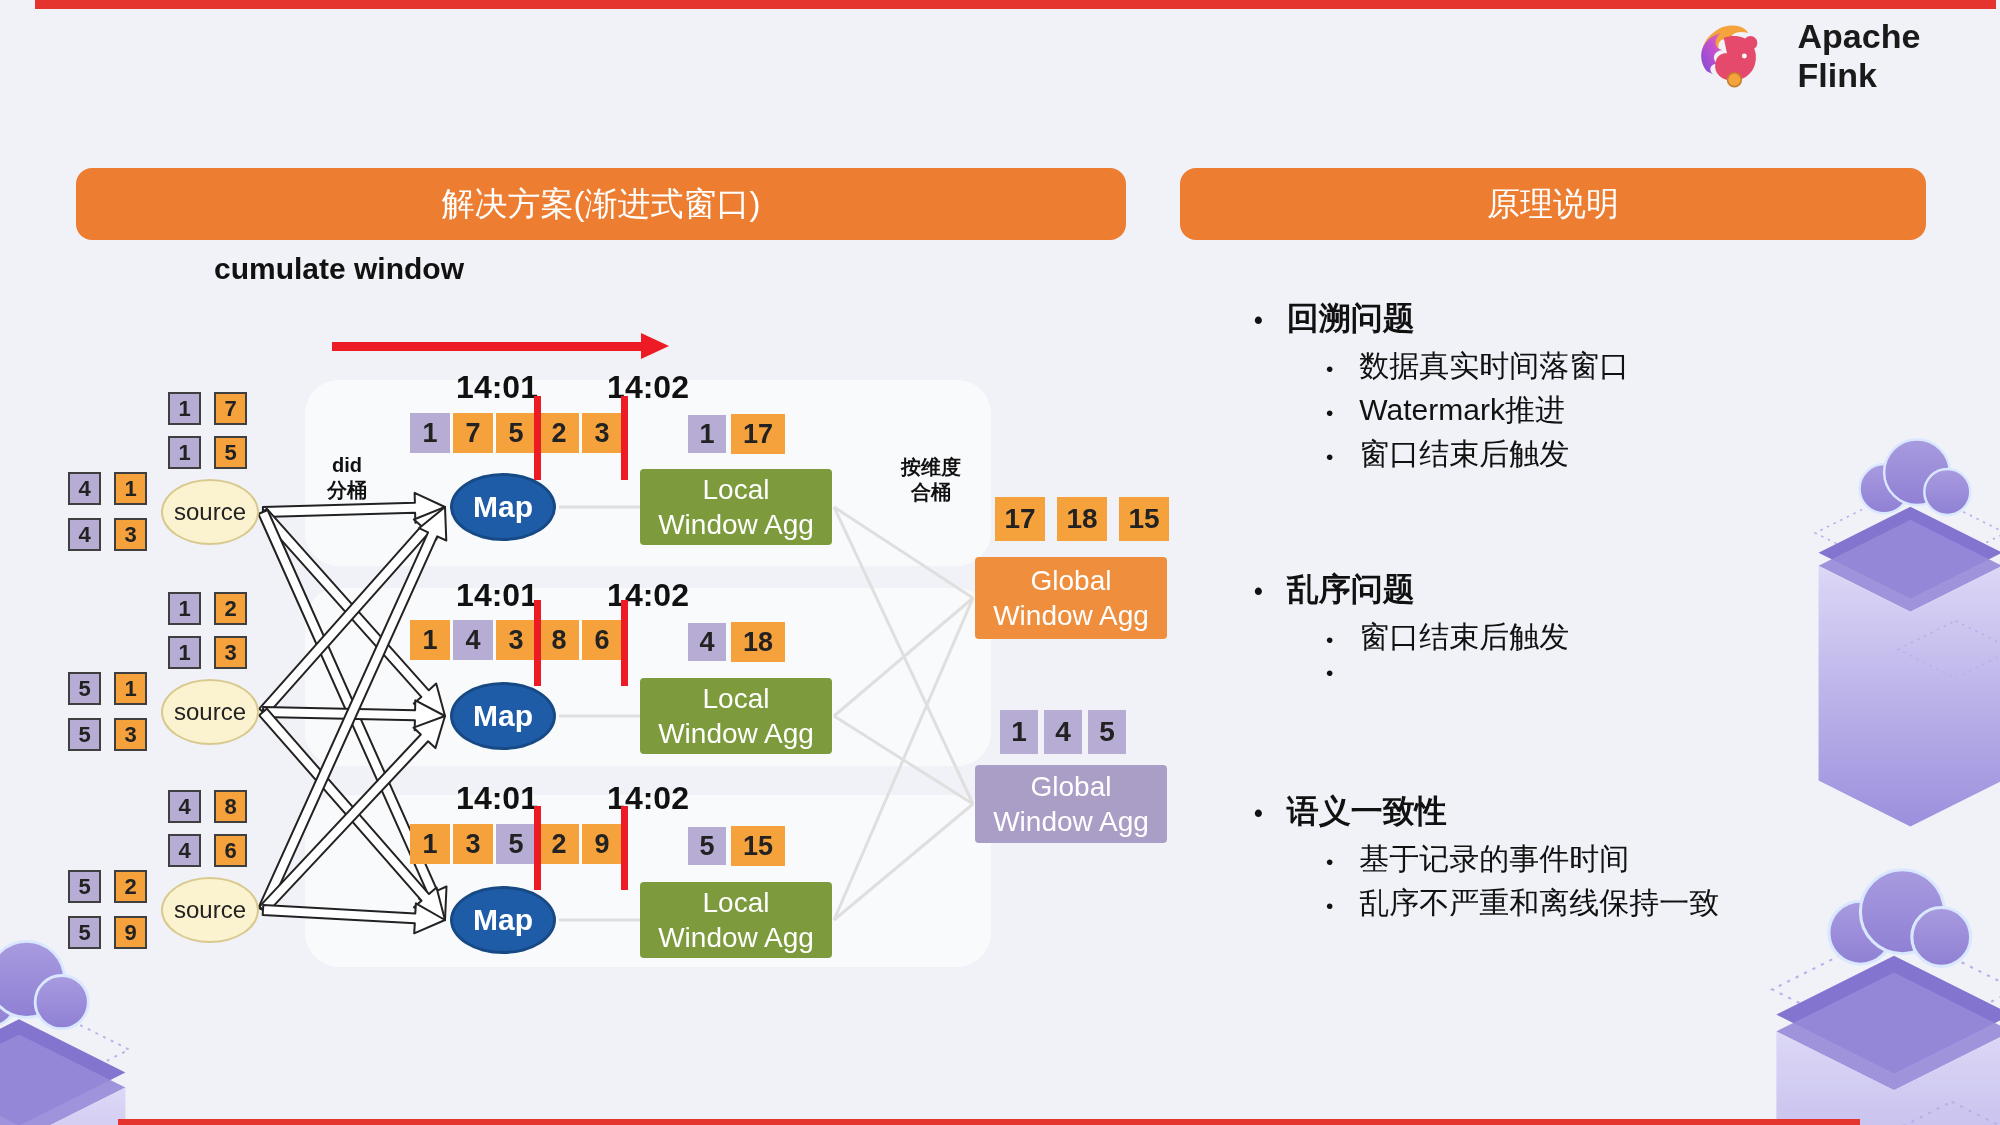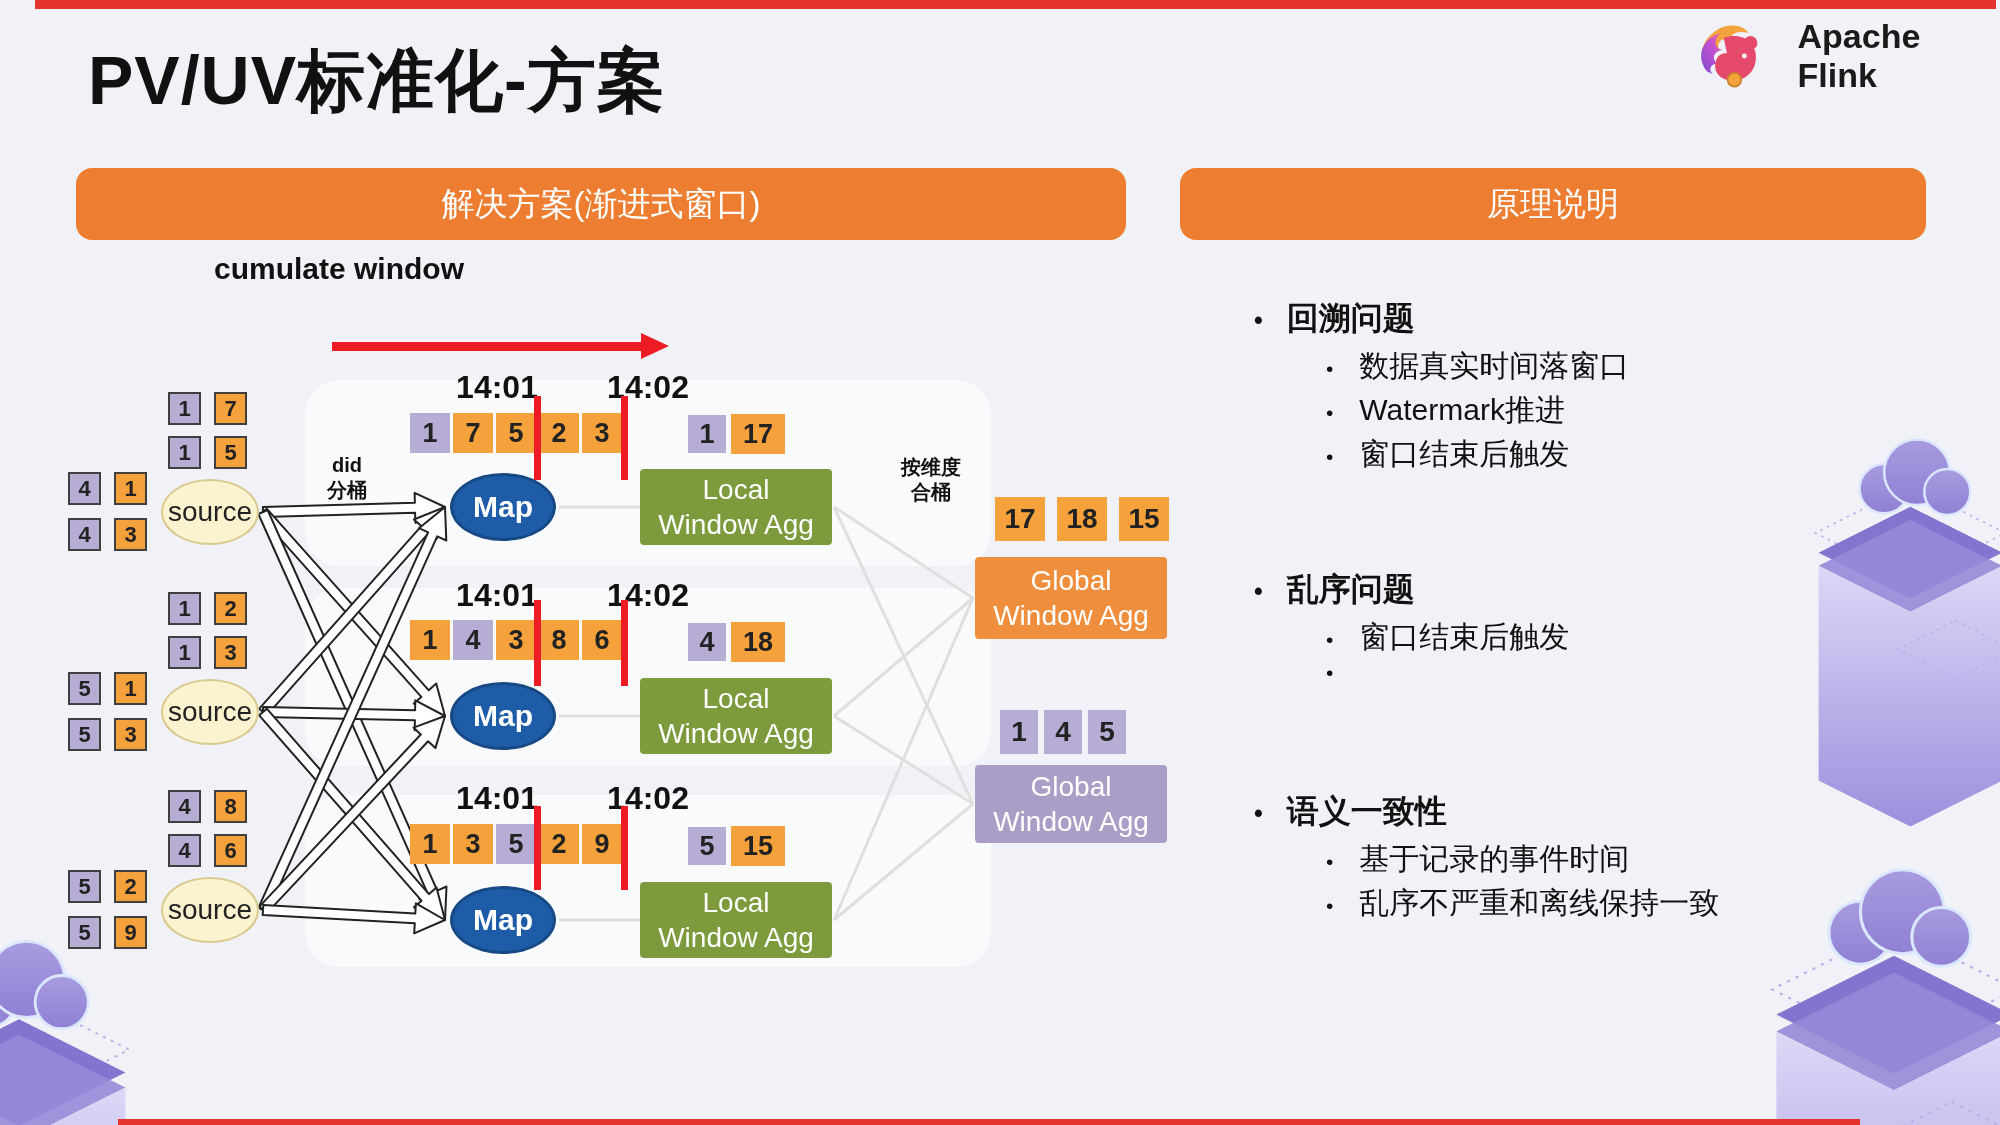--- a/index.html
+++ b/index.html
@@ -32,21 +32,21 @@
   .map-ellipse{position:absolute;z-index:3;width:106px;height:68px;border-radius:50%;background:var(--map-blue);
         border:3px solid #174a85;box-sizing:border-box;display:flex;align-items:center;justify-content:center;
         color:#fff;font-size:30px;font-weight:bold}
   .agg{position:absolute;z-index:3;display:flex;flex-direction:column;align-items:center;justify-content:center;
         color:#fff;font-size:28px;line-height:35px;border-radius:4px;text-align:center}
   .agg.local{background:var(--local-agg-green)}
   .agg.gorange{background:var(--global-agg-orange)}
   .agg.gpurple{background:var(--global-agg-purple)}
   .source{position:absolute;z-index:3;width:98px;height:66px;border-radius:50%;background:var(--source-cream);
         border:2px solid #d9c98e;box-sizing:border-box;display:flex;align-items:center;justify-content:center;
-        font-size:28px;color:#222}
+        font-size:24px;color:#222}
   .small-label{position:absolute;z-index:3;text-align:center;font-weight:bold;font-size:20px;line-height:25px}
   .bullet-group{position:absolute;left:1254px;width:690px;z-index:3}
   .pl1{display:flex;align-items:baseline;gap:24px;font-size:32px;font-weight:bold;height:49px}
   .pl1 .dot{font-size:25px}
   .pl2{display:flex;align-items:baseline;gap:26px;font-size:30px;height:44px;padding-left:72px}
   .pl2 .dot{font-size:21px}
 </style>
 </head>
 <body>
 
@@ -82,21 +82,20 @@
       <use href="#tower" width="240" height="520" transform="translate(1768,855) scale(1.05)"></use>
     </g>
     <g>
       <use href="#tower" width="240" height="520" transform="translate(-95,928) scale(0.95)"></use>
     </g>
   </svg>
 
   <div class="top-strip"></div>
   <div class="bottom-strip"></div>
 
-  <h1 class="title">PV/UV标准化-方案</h1>
 
   <div class="logo">
     <svg viewBox="0 0 100 100">
       <defs>
         <linearGradient id="tailGrad" x1="0" y1="1" x2="1" y2="0">
           <stop offset="0" stop-color="#7a4fd0"></stop>
             <stop offset="0.6" stop-color="#c44fd0"></stop>
             <stop offset="1" stop-color="#e8739a"></stop>
         </linearGradient>
       </defs>

